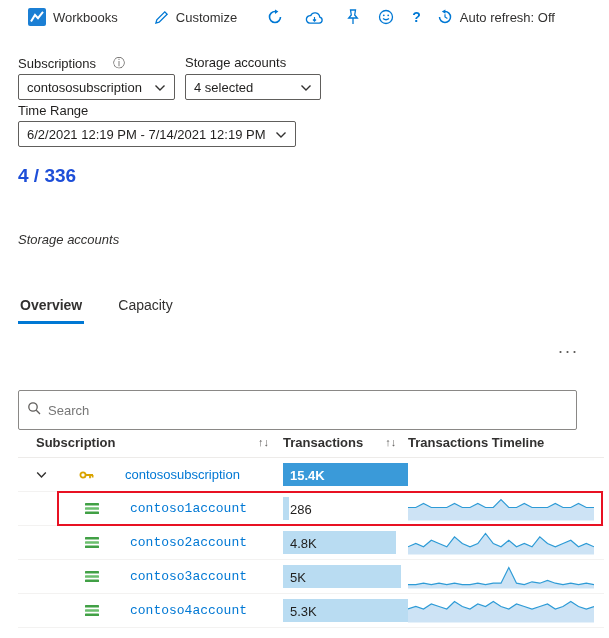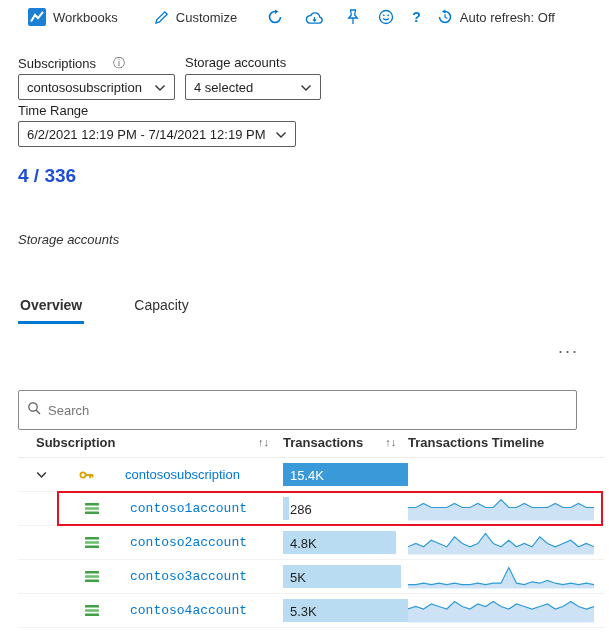--- a/index.html
+++ b/index.html
@@ -18,21 +18,21 @@
   .info-glyph { color:#605e5c; font-size:12px; cursor:pointer; }
   .dropdown { position:absolute; height:26px; border:1px solid #605e5c; border-radius:2px; background:#fff;
               display:flex; align-items:center; justify-content:space-between; padding:0 8px; font-size:13px; color:#201f1e; cursor:pointer; }
   .dd-value { overflow:hidden; text-overflow:ellipsis; white-space:nowrap; }
 
   
   .stat-value { position:absolute; left:18px; top:165px; font-size:19px; font-weight:bold; color:#1d4ed8; }
   .stat-caption { position:absolute; left:18px; top:232px; font-size:13px; font-style:italic; color:#323130; }
 
   
-  .tabs { position:absolute; left:18px; top:293px; display:flex; gap:48px; font-size:14px; }
+  .tabs { position:absolute; left:18px; top:293px; display:flex; gap:32px; font-size:14px; }
   .tab { padding:4px 2px 8px 2px; cursor:pointer; color:#323130; }
   .tab.active { font-weight:bold; border-bottom:3px solid #0078d4; }
 
   .more-btn { position:absolute; right:30px; top:338px; font-size:18px; color:#605e5c; letter-spacing:2px; cursor:pointer; line-height:1; }
 
   
   .searchbox { position:absolute; left:18px; top:390px; width:559px; height:40px; border:1px solid #8a8886; border-radius:2px;
                display:flex; align-items:center; gap:7px; padding:0 8px; background:#fff; }
   .searchbox input { border:none; outline:none; flex:1; font-size:13px; font-family:"Liberation Sans", sans-serif; color:#201f1e; background:transparent; }
   .searchbox input::placeholder { color:#767676; }
@@ -51,21 +51,21 @@
   .g-row .col-name.account { padding-left:67px;font-family:Liberation Mono, monospace; }
   .name-link { color:#0078d4; cursor:pointer; white-space:nowrap; }
   .expand-chevron { display:inline-flex; margin-right:8px; cursor:pointer; }
   .row-icon { display:inline-flex; margin-right:7px; }
 
   .trans-cell { position:relative; height:100%; }
   .bar { position:absolute; left:0; top:5px; bottom:5px; border-radius:0; }
   .bar.solid { background:#3a9ad9; }
   .bar.light { background:#b9dcf2; }
   .bar-label { position:absolute; left:7px; top:50%; transform:translateY(-50%); z-index:1; }
-  .bar-label.on-solid { color:#ffffff; }
+  .bar-label.on-solid { color:#ffffff;font-weight:bold; }
   .bar-label.on-light { color:#201f1e; }
 
   .sparkline { display:inline-flex; }
 
   .row-highlight { position:absolute; left:39px; right:1px; top:-1px; bottom:-1px; border:2px solid #e81123; pointer-events:none; z-index:2; }
 </style>
 </head>
 <body>
 
 <div class="screen">

